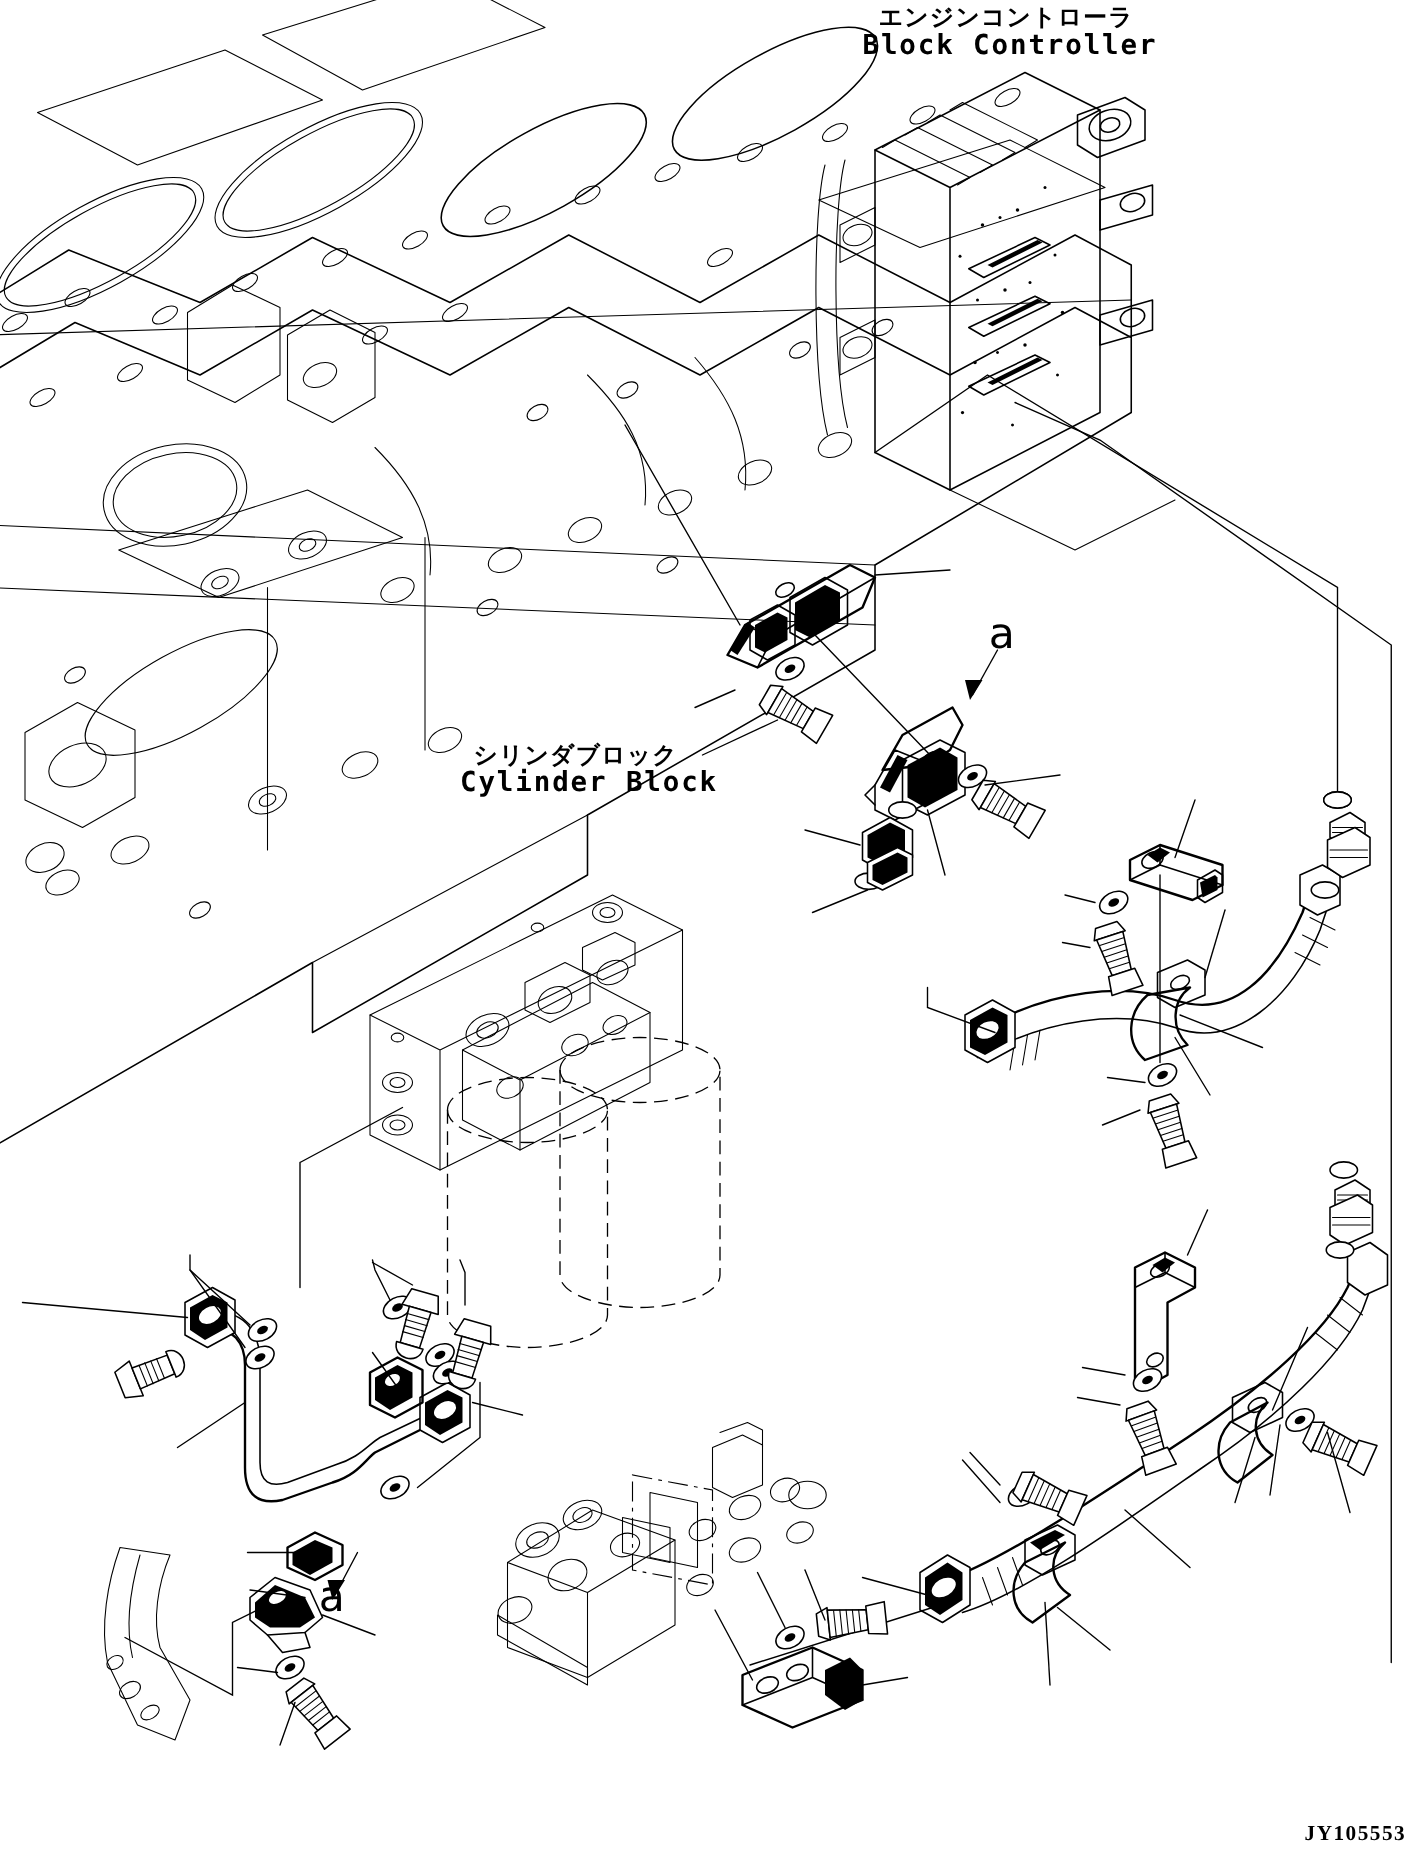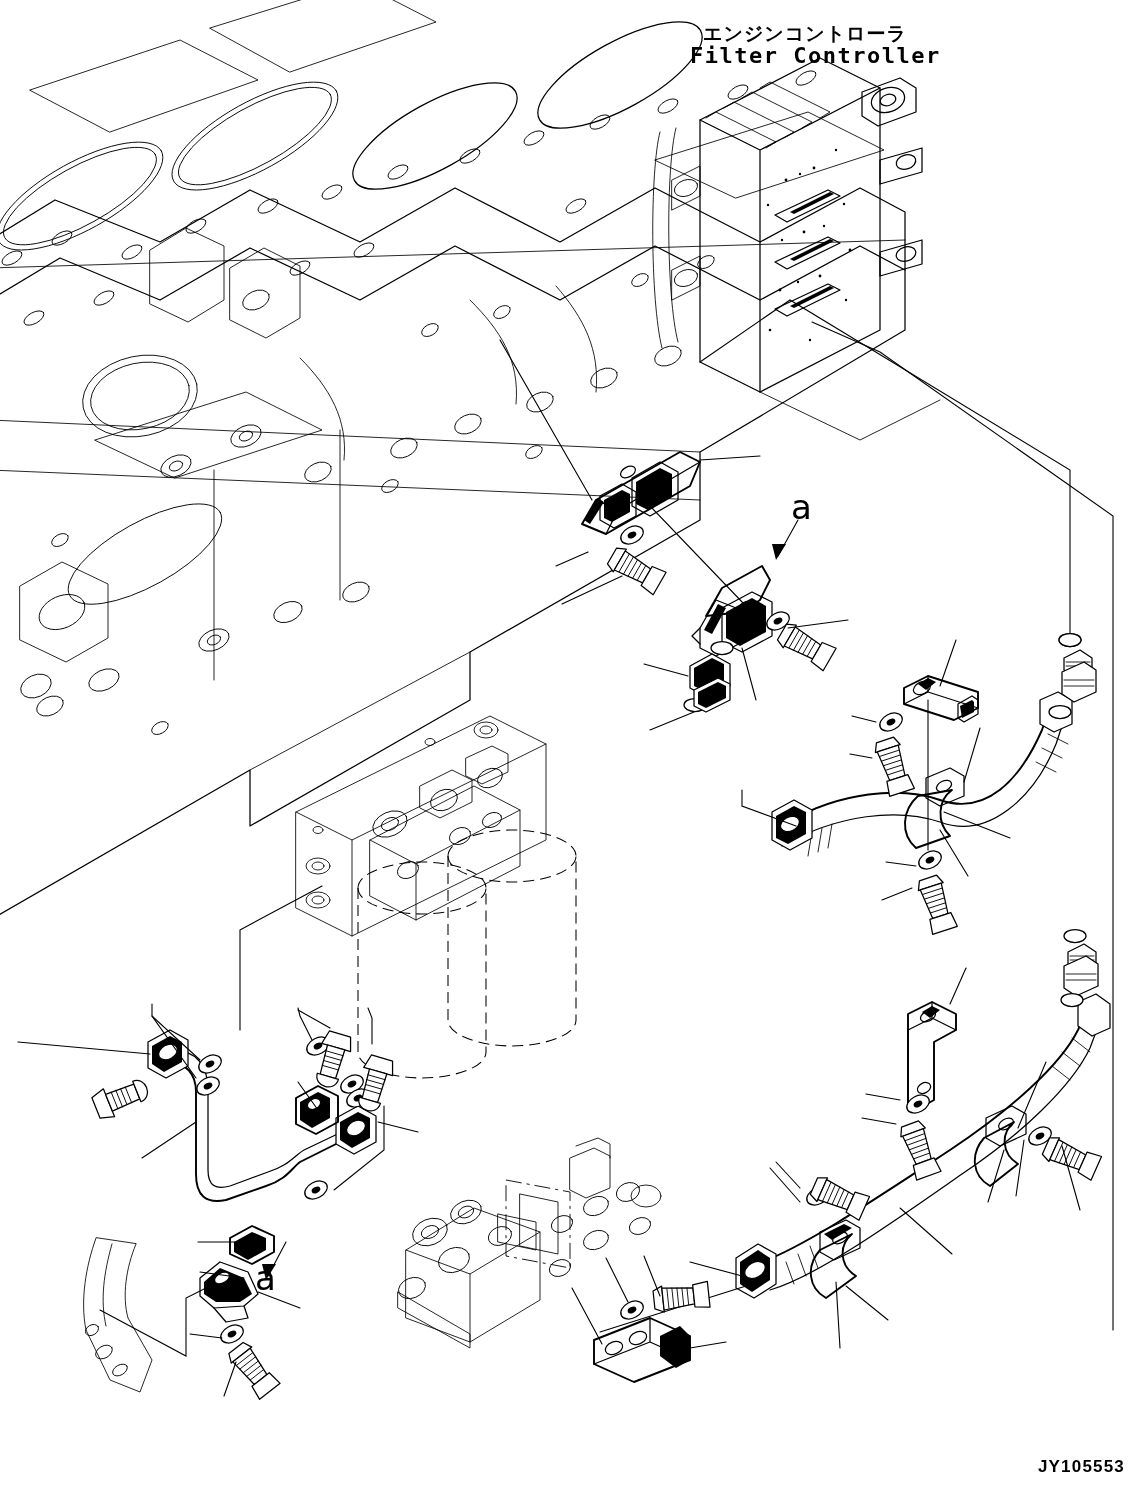--- a/index.html
+++ b/index.html
@@ -52,29 +52,29 @@
     font-family: "DejaVu Sans", sans-serif;
     font-size: 34px;
     font-weight: 400;
     color: #000;
     user-select: none;
   }
   #drawing-number {
     position: absolute;
     right: 12px;
     bottom: 14px;
-    font-family: Liberation Sans, sans-serif;
+    font-family: Liberation Serif, serif;
     font-size: 17px;
     font-weight: 700;
     letter-spacing: 1.2px;
     color: #000;
     text-align: right;
   }
   
-  #label-engine-controller { left: 690px; top: 23px; width: 230px; }
+  #label-engine-controller { left: 690px; top: 4px; width: 230px; }
   #label-cylinder-block    { left: 368px; top: 594px; width: 185px; }
   #label-fuel-filter       { left: 555px; top: 868px; width: 170px; }
   #callout-a-upper { left: 791px; top: 487px; }
   #callout-a-lower { left: 255px; top: 1258px; }
 </style>
 </head>
 <body>
 
 <div id="sheet">
 
@@ -696,23 +696,27 @@
       <path class="ld" d="M602,1344 L572,1288"></path>
       <path class="ld" d="M628,1302 L606,1258"></path>
       <path class="ld" d="M660,1296 L644,1256"></path>
       <path class="ld" d="M690,1348 L726,1342"></path>
     </g>
 
   </svg>
 
   <div class="lbl" id="label-engine-controller">
     <span class="jp">エンジンコントローラ</span>
-    <span class="en">Filter Controller</span>
+    <span class="en">Block Controller</span>
   </div>
 
+  <div class="lbl" id="label-cylinder-block">
+    <span class="jp">シリンダブロック</span>
+    <span class="en">Cylinder Block</span>
+  </div>
 
 
   <div class="callout" id="callout-a-upper">a</div>
   <div class="callout" id="callout-a-lower">a</div>
 
   <div id="drawing-number">JY105553</div>
 
 </div>
 
 </body></html>

